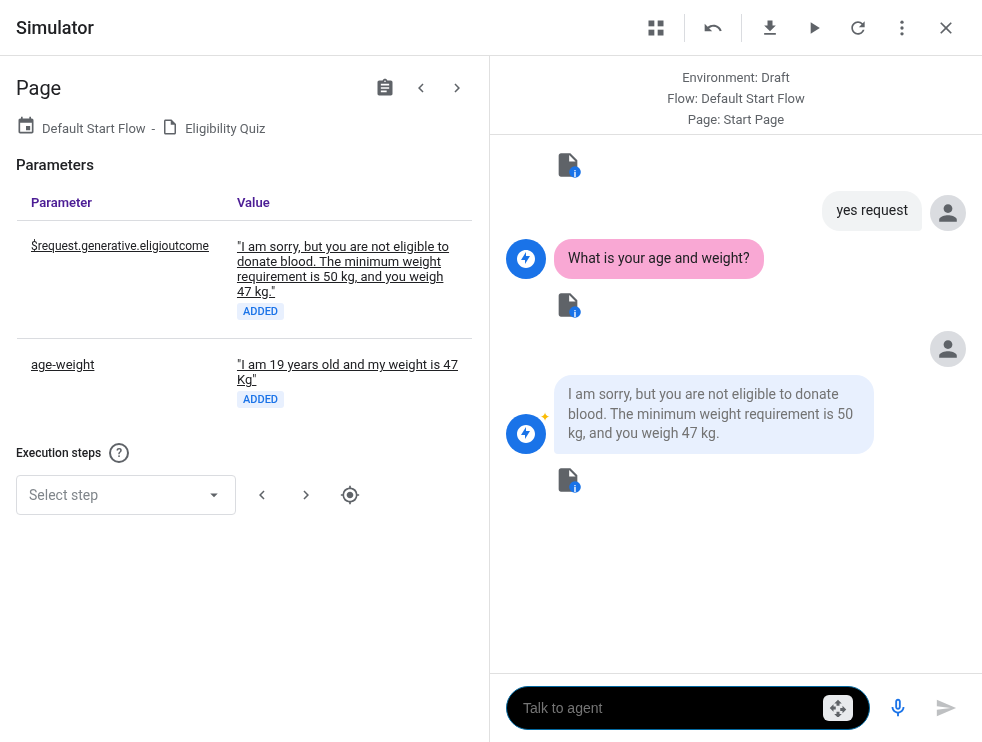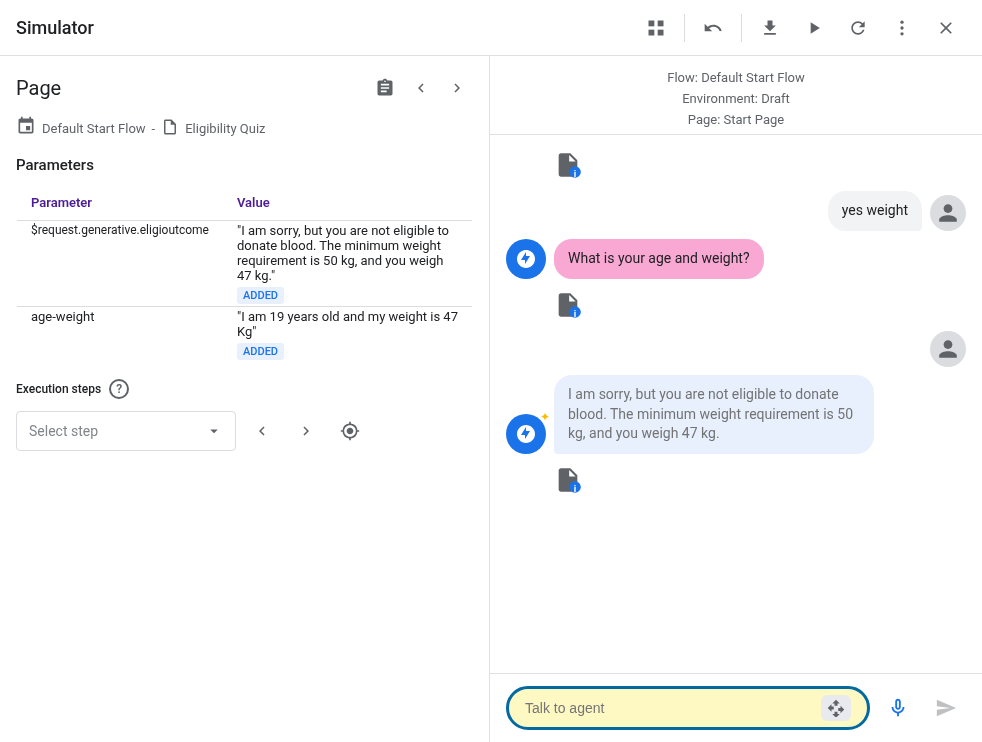--- a/index.html
+++ b/index.html
@@ -132,25 +132,26 @@
     .params-table th {
       text-align: left;
       padding: 10px 14px;
       font-weight: 600;
       font-size: 13px;
       color: #4c1d95;
       background: #fff;
       border-bottom: 1px solid #dadce0;
     }
     .params-table td {
-      padding: 2px 14px;
+      padding: 18px 14px;
       font-size: 13px;
       color: #202124;
       vertical-align: top;
       border-bottom: 1px solid #dadce0;
+      text-decoration: underline;
     }
     .params-table tr:last-child td { border-bottom: none; }
     .params-table .col-param { width: 160px; }
 
     .badge-added {
       display: inline-block;
       background: #e8f0fe;
       color: #1a73e8;
       font-size: 11px;
       font-weight: 500;
@@ -327,27 +328,27 @@
     .chat-input-area {
       padding: 12px 16px;
       border-top: 1px solid #e0e0e0;
       display: flex;
       align-items: center;
       gap: 8px;
     }
     .chat-input-wrap {
       flex: 1;
       height: 44px;
-      border: 3px solid #0369a1;
+      border: 1px solid #0369a1;
       border-radius: 24px;
       padding: 0 16px;
       display: flex;
       align-items: center;
       gap: 8px;
-      background: #fef9c3;
+      background: #000000;
     }
     .chat-input {
       flex: 1;
       border: none;
       background: transparent;
       font-size: 14px;
       color: #80868b;
       outline: none;
     }
   </style>
@@ -499,40 +500,40 @@
           </svg>
         </button>
       </div>
     </div>
 
   </div>
 
   <div class="right-panel">
 
     <div class="env-info">
+      <div>Environment: Draft</div>
       <div>Flow: Default Start Flow</div>
-      <div>Environment: Draft</div>
       <div>Page: Start Page</div>
     </div>
 
     <div class="chat-area">
 
       <div class="msg-row agent">
         <div style="width:40px;flex-shrink:0;"></div>
         <div class="doc-icon-msg">
           <svg width="28" height="28" viewBox="0 0 24 24" fill="#5f6368">
             <path d="M14 2H6c-1.1 0-2 .9-2 2v16c0 1.1.9 2 2 2h12c1.1 0 2-.9 2-2V8l-6-6zm-1 7V3.5L18.5 9H13z"></path>
             <circle cx="18" cy="18" r="5" fill="#1a73e8"></circle>
             <text x="18" y="22" font-size="8" fill="white" text-anchor="middle" font-weight="bold">i</text>
           </svg>
         </div>
       </div>
 
       <div class="msg-row user">
-        <div class="msg-bubble user">yes weight</div>
+        <div class="msg-bubble user">yes request</div>
         <div class="avatar">
           <svg width="22" height="22" viewBox="0 0 24 24" fill="#5f6368">
             <path d="M12 12c2.7 0 4.8-2.1 4.8-4.8S14.7 2.4 12 2.4 7.2 4.5 7.2 7.2 9.3 12 12 12zm0 2.4c-3.2 0-9.6 1.6-9.6 4.8v2.4h19.2v-2.4c0-3.2-6.4-4.8-9.6-4.8z"></path>
           </svg>
         </div>
       </div>
 
       <div class="msg-row agent">
         <div class="agent-avatar">
           <svg viewBox="0 0 24 24" fill="white">

